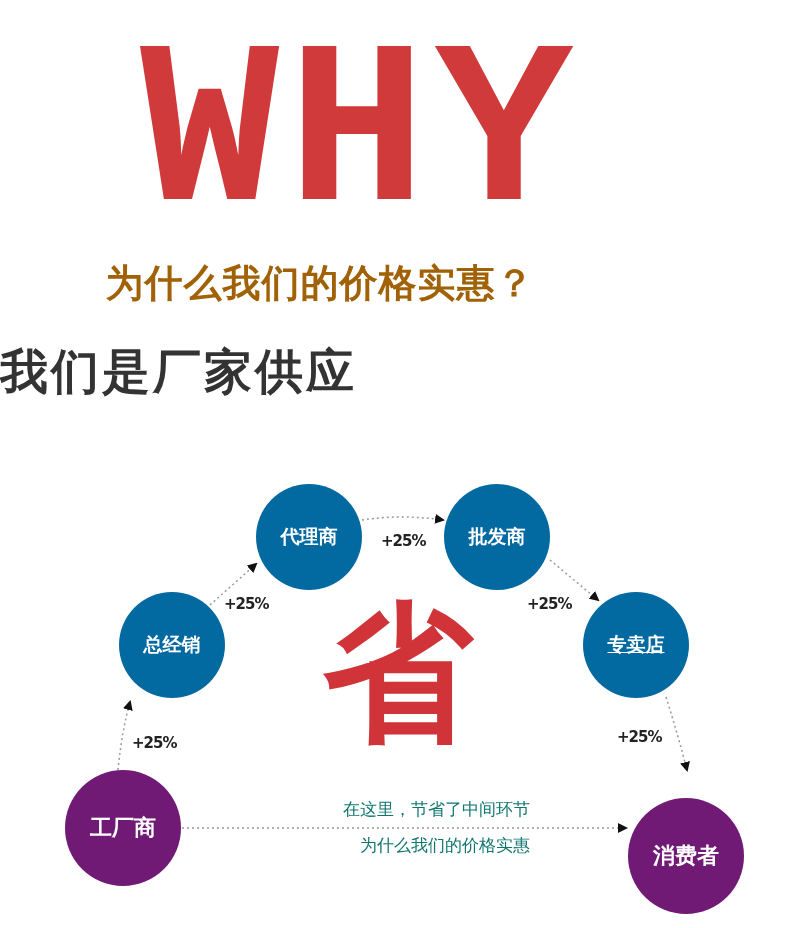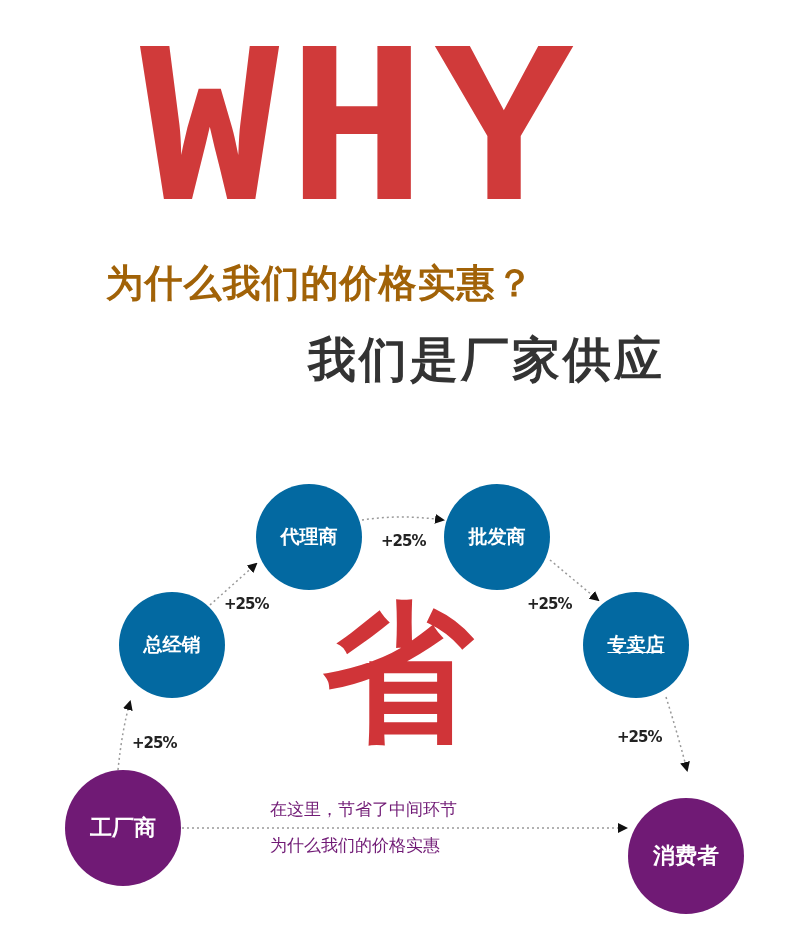--- a/index.html
+++ b/index.html
@@ -3,31 +3,31 @@
 <meta charset="utf-8">
 <style>
   html, body { margin: 0; padding: 0; background: #ffffff; }
   body { width: 790px; height: 928px; position: relative; overflow: hidden;
          font-family: "DejaVu Sans", "Liberation Sans", sans-serif; }
   .why { position: absolute; left: 140px; top: 38px; width: 510px; text-align: left;
          font-family: Liberation Mono, monospace; font-weight: bold;
          font-size: 232px; line-height: 200px; letter-spacing: 8px; color: #d03a3a; }
   .q { position: absolute; left: 0; width: 640px; top: 258px; text-align: center;
        font-size: 38px; font-weight: bold; color: #a16207; letter-spacing: 1px; }
-  .sub { position: absolute; left: 0; width: 665px; top: 328px; text-align: right;
+  .sub { position: absolute; left: 0; width: 665px; top: 340px; text-align: left;
          font-size: 48px; font-weight: bold; color: #333; letter-spacing: 3px; }
   svg.diagram { position: absolute; left: 0; top: 0; }
   .node { position: absolute; border-radius: 50%; display: flex; align-items: center;
           justify-content: center; color: #fff; font-weight: bold; }
   .blue { background: #0369a1; width: 106px; height: 106px; font-size: 19px; }
   .red { background: #701a75; width: 116px; height: 116px; font-size: 22px; }
   .pct { position: absolute; font-size: 15px; font-weight: bold; color: #222; letter-spacing: -1px; }
   .sheng { position: absolute; left: 318px; top: 588px; width: 160px; text-align: center;
            font-size: 150px; line-height: 170px; font-weight: bold; color: #d03438; }
-  .note { position: absolute; left: 270px; width: 260px; text-align: left; font-size: 17px; color: #701a75; }
+  .note { position: absolute; left: 270px; width: 260px; text-align: right; font-size: 17px; color: #0f766e; }
 </style>
 </head>
 <body>
 
 <div class="why">WHY</div>
 <div class="q">为什么我们的价格实惠？</div>
 <div class="sub">我们是厂家供应</div>
 
 <svg class="diagram" width="790" height="928">
   <defs>

